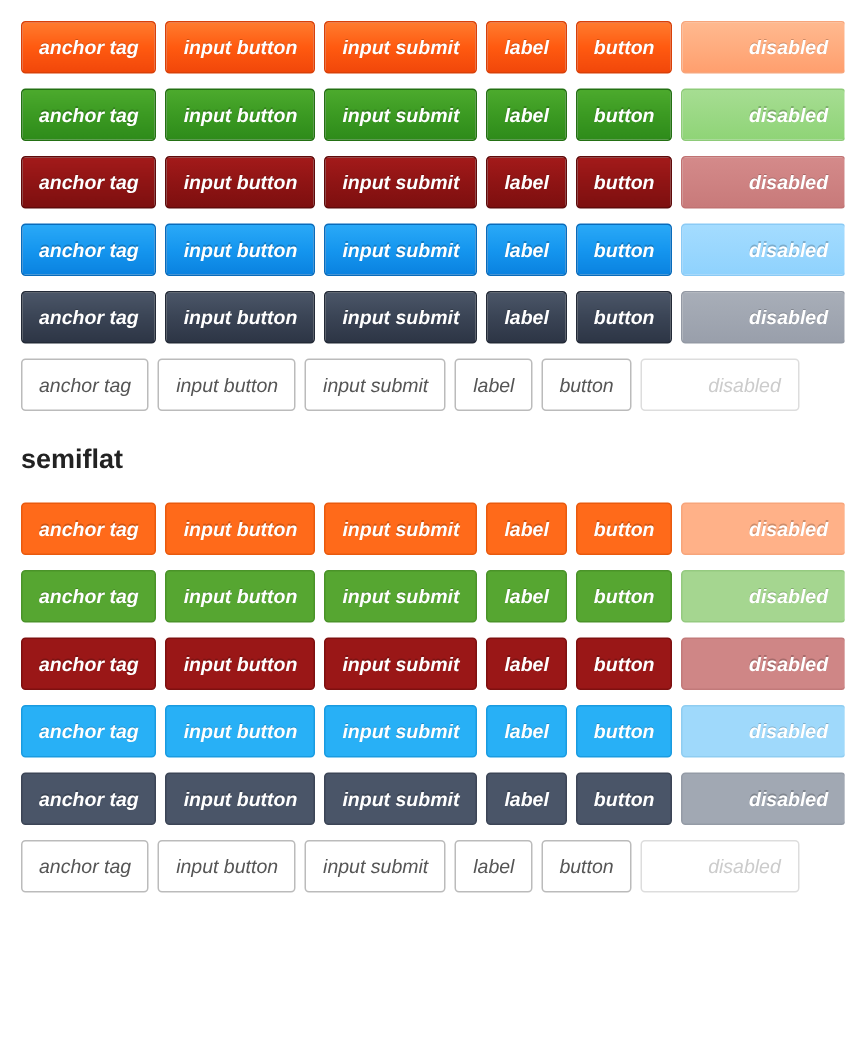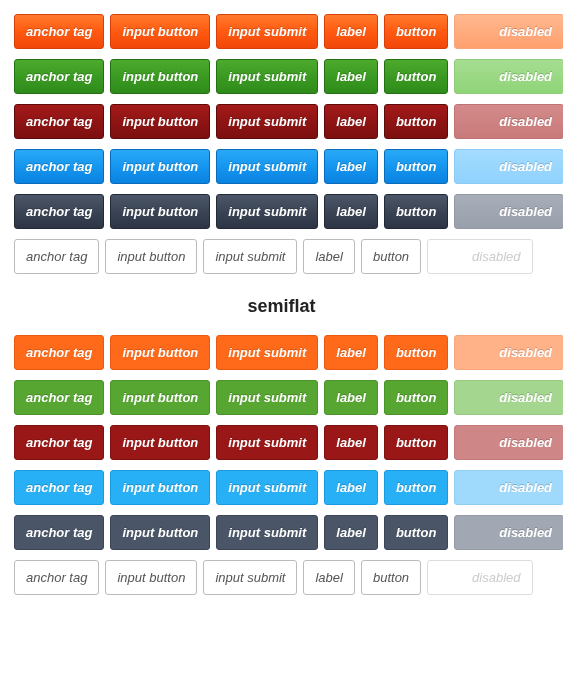--- a/index.html
+++ b/index.html
@@ -1,19 +1,19 @@
 <!DOCTYPE html>
 <html><head>
 <meta charset="utf-8">
 <style>
 * { box-sizing: border-box; margin: 0; padding: 0; }
 body { font-family: Arial, Helvetica, sans-serif; background: #fff; padding: 14px; width: 563px; }
 .row { display: flex; gap: 6px; margin-bottom: 10px; flex-wrap: nowrap; font-style: italic; }
 .btn { display: inline-flex; align-items: center; justify-content: center; font-weight: bold; font-size: 13px; color: #fff; padding: 9px 11px; border-radius: 3px; border: 1px solid rgba(0,0,0,0.18); cursor: pointer; white-space: nowrap; text-shadow: 0 -1px 0 rgba(0,0,0,0.2); }
-.heading { text-align: center; font-weight: bold; font-size: 18px; color: #222; margin: 22px 0 18px; }
+.heading { font-weight: bold; font-size: 18px; color: #222; margin: 22px 0 18px; }
 
 
 .s3d.orange  { background: linear-gradient(to bottom, #ff7b2e 0%, #ff5a10 50%, #f1470a 100%); border-color: #d94008; }
 .s3d.green   { background: linear-gradient(to bottom, #4caa2d 0%, #3b9a22 50%, #2e8b1a 100%); border-color: #237013; }
 .s3d.red     { background: linear-gradient(to bottom, #a31a1a 0%, #8f1414 50%, #7d0f0f 100%); border-color: #5f0a0a; }
 .s3d.blue    { background: linear-gradient(to bottom, #2aa9f7 0%, #1596ef 50%, #0a82e0 100%); border-color: #086bbb; }
 .s3d.dark    { background: linear-gradient(to bottom, #4b5668 0%, #3a4455 50%, #2d3545 100%); border-color: #232a37; }
 .s3d.white   { background: #fff; color: #555; border-color: #bbb; text-shadow: none; font-weight: normal; }
 
 .s3d.orange.dis { background: linear-gradient(to bottom, #ffb98f, #ff9f6e); border-color: #f7a57b; }

